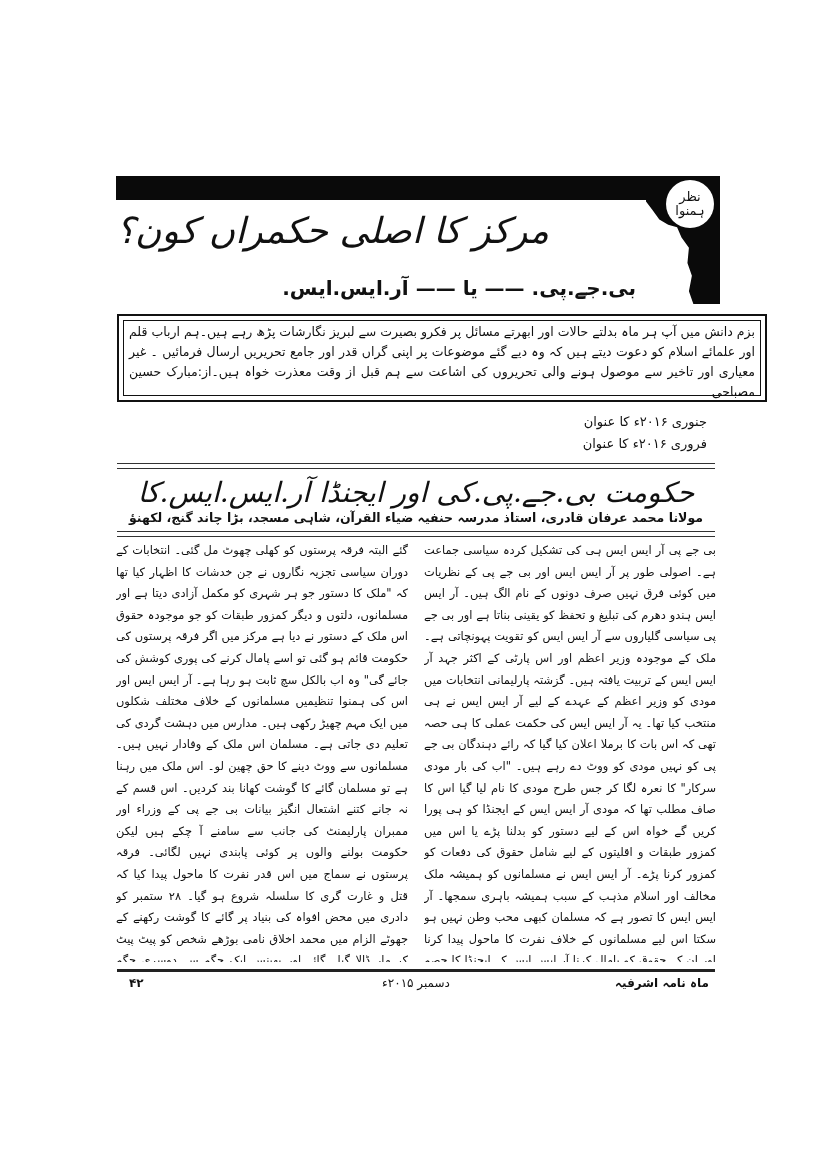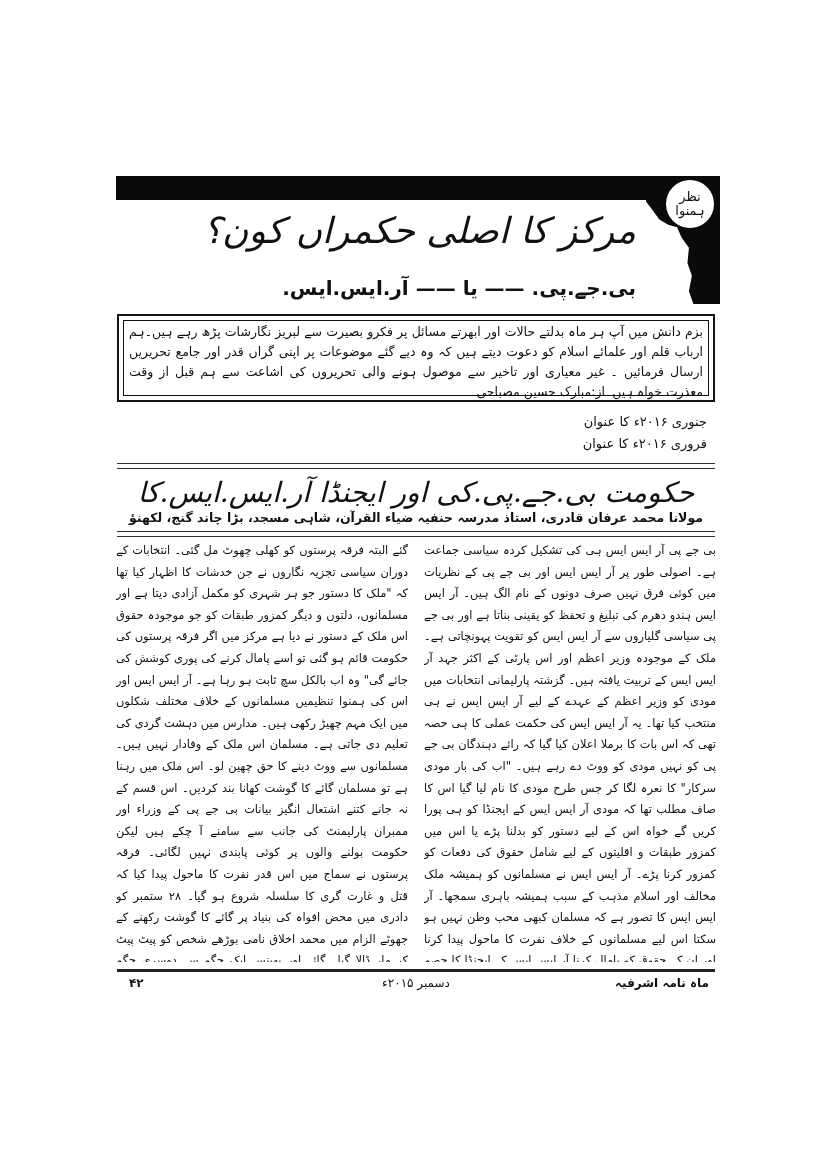--- a/index.html
+++ b/index.html
@@ -8,27 +8,27 @@
   .page { position:absolute; left:0; top:0; width:827px; height:1169px; }
 
   
   .banner { position:absolute; left:116px; top:176px; width:604px; height:128px; }
   .banner-topbar { position:absolute; left:0; top:0; width:604px; height:24px; background:#0a0a0a; }
   .banner-side { position:absolute; right:0; top:0; width:74px; height:128px; background:#0a0a0a;
                  clip-path: polygon(0 0,100% 0,100% 100%,64% 100%,58% 90%,62% 78%,56% 68%,58% 56%,48% 48%,42% 40%,30% 38%,18% 34%,8% 26%,0 20%); }
   .banner-badge { position:absolute; right:6px; top:4px; width:48px; height:48px; border-radius:50%;
                   background:#ffffff; display:flex; flex-direction:column; align-items:center; justify-content:center;
                   font-family:"DejaVu Sans", sans-serif; font-size:13px; line-height:14px; color:#111; direction:rtl; }
-  .banner-title { position:absolute; left:0; width:520px; top:34px; text-align:right;
+  .banner-title { position:absolute; left:0; width:520px; top:34px; text-align:left;
                   font-family:"DejaVu Serif", serif; font-style:italic; font-size:36px; direction:rtl; }
   .banner-subtitle { position:absolute; left:0; width:520px; top:100px; text-align:right;
                      font-family:"DejaVu Sans", sans-serif; font-weight:bold; font-size:20px; direction:rtl; }
 
   
-  .invite { position:absolute; left:117px; top:314px; width:598px; height:88px;
+  .invite { position:absolute; left:117px; top:314px; width:650px; height:88px;
             border:2px solid #111; box-sizing:border-box; }
   .invite-inner { position:absolute; left:4px; top:4px; right:4px; bottom:4px; border:1px solid #111; }
   .invite-text { position:absolute; left:10px; right:10px; top:6px; direction:rtl; text-align:justify;
                  font-size:12.5px; line-height:20px; text-align-last:right; }
 
   
   .topics { position:absolute; left:140px; right:120px; top:410px; direction:rtl; }
   .topic-row { display:flex; flex-direction:row; height:22px; align-items:center; font-size:13px; }
   .topic-month { width:140px; text-align:right; }
   .topic-title { flex:1; text-align:right; padding-right:40px; }

